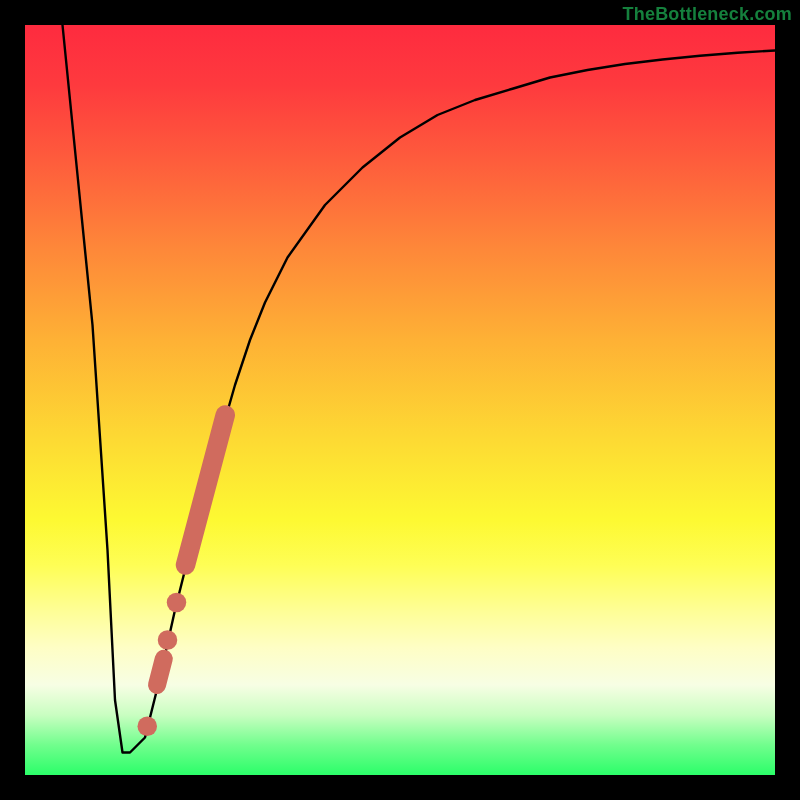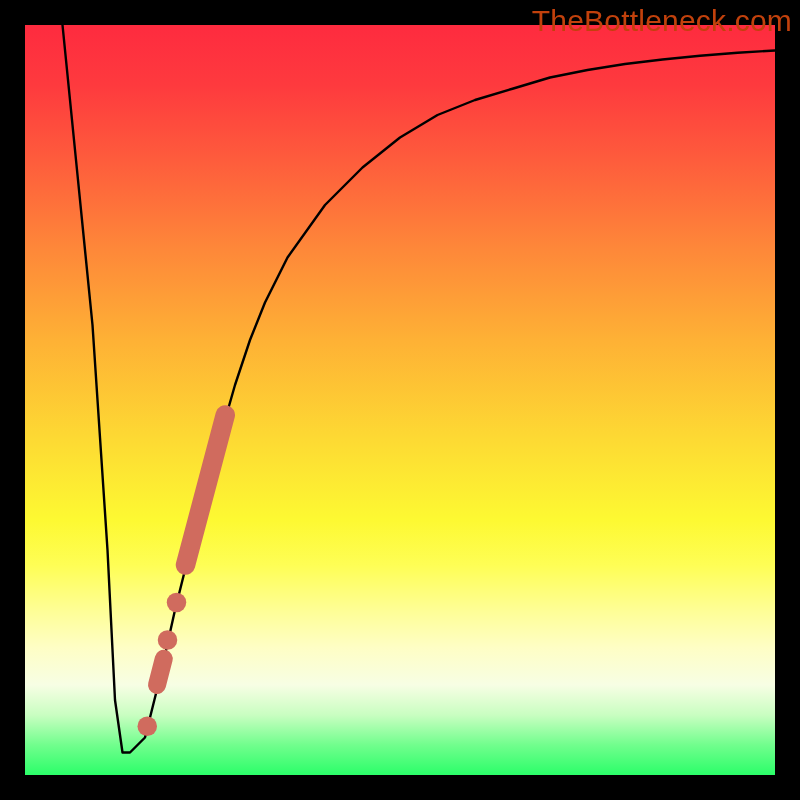--- a/index.html
+++ b/index.html
@@ -40,23 +40,23 @@
       #c9fec1 92%,
       #71fe8d 96%,
       #2bfe69 100%
     );
   }
   .watermark {
     position: absolute;
     top: 4px;
     right: 8px;
     font-family: Arial, Helvetica, sans-serif;
-    font-size: 30px;
-    font-weight: 400;
-    color: #c2410c;
+    font-size: 18px;
+    font-weight: 700;
+    color: #15803d;
     letter-spacing: 0.2px;
     user-select: none;
   }
   svg.curve {
     position: absolute;
     left: 0;
     top: 0;
     width: 750px;
     height: 750px;
     overflow: visible;

